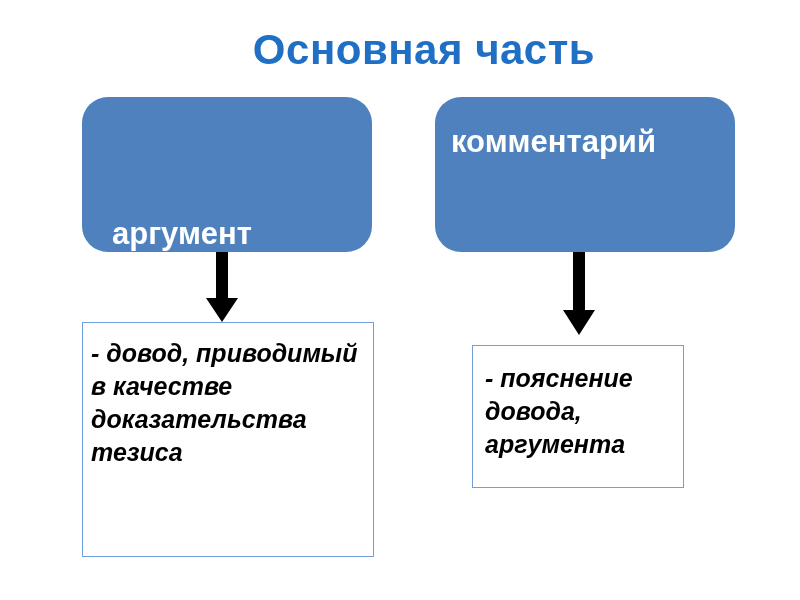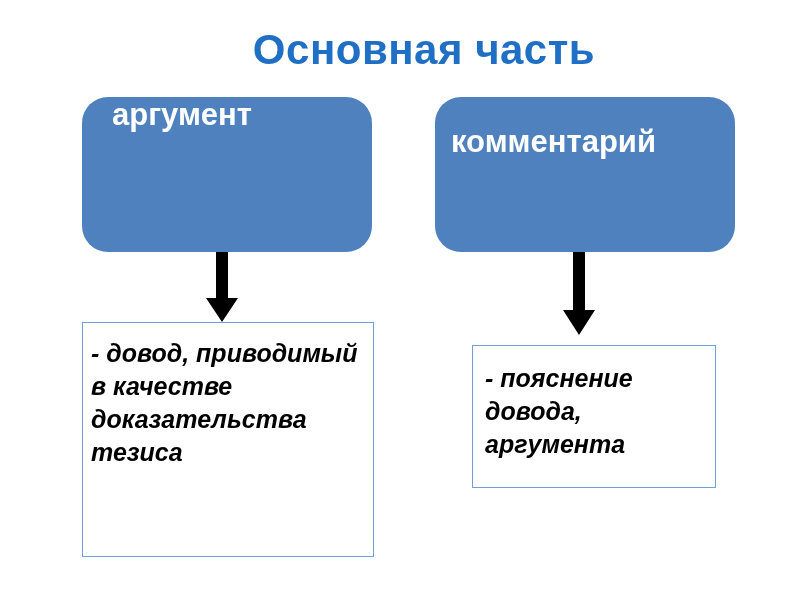--- a/index.html
+++ b/index.html
@@ -31,21 +31,21 @@
     letter-spacing: 0.5px;
   }
   .rbox {
     position: absolute;
     background: #4E81BD;
     border-radius: 26px;
     color: #ffffff;
     font-weight: bold;
     font-size: 31px;
     display: flex;
-    align-items: flex-start;
+    align-items: flex-end;
     box-sizing: border-box;
   }
   .rbox-argument {
     left: 58px;
     top: 97px;
     width: 290px;
     height: 155px;
     padding-left: 30px;
   }
   .rbox-comment {
@@ -72,21 +72,21 @@
   .tbox-left {
     left: 58px;
     top: 322px;
     width: 292px;
     height: 235px;
     padding: 14px 6px 0 8px;
   }
   .tbox-right {
     left: 448px;
     top: 345px;
-    width: 244px;
+    width: 212px;
     height: 143px;
     padding: 16px 6px 0 12px;
   }
   .arrow {
     position: absolute;
   }
   .arrow-left {
     left: 178px;
     top: 252px;
   }

